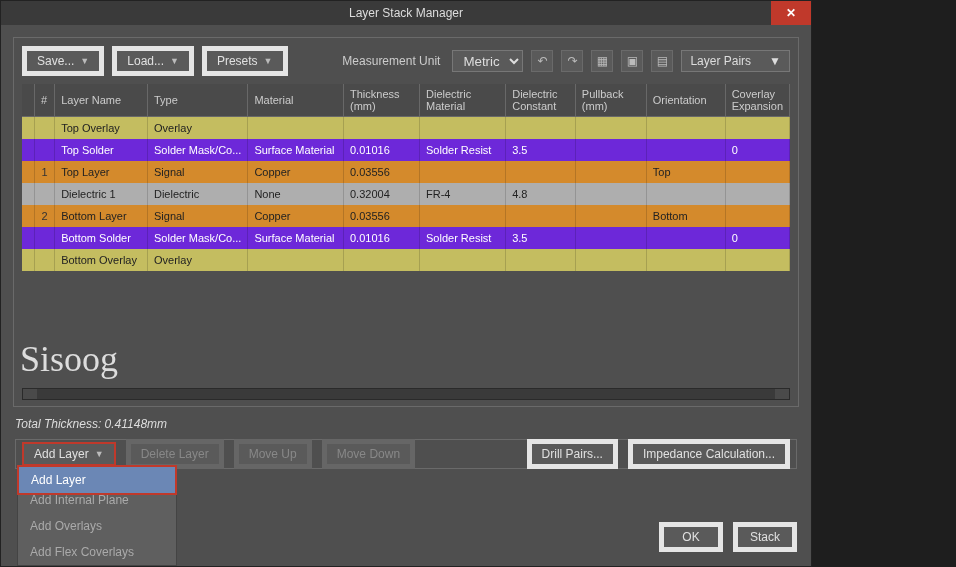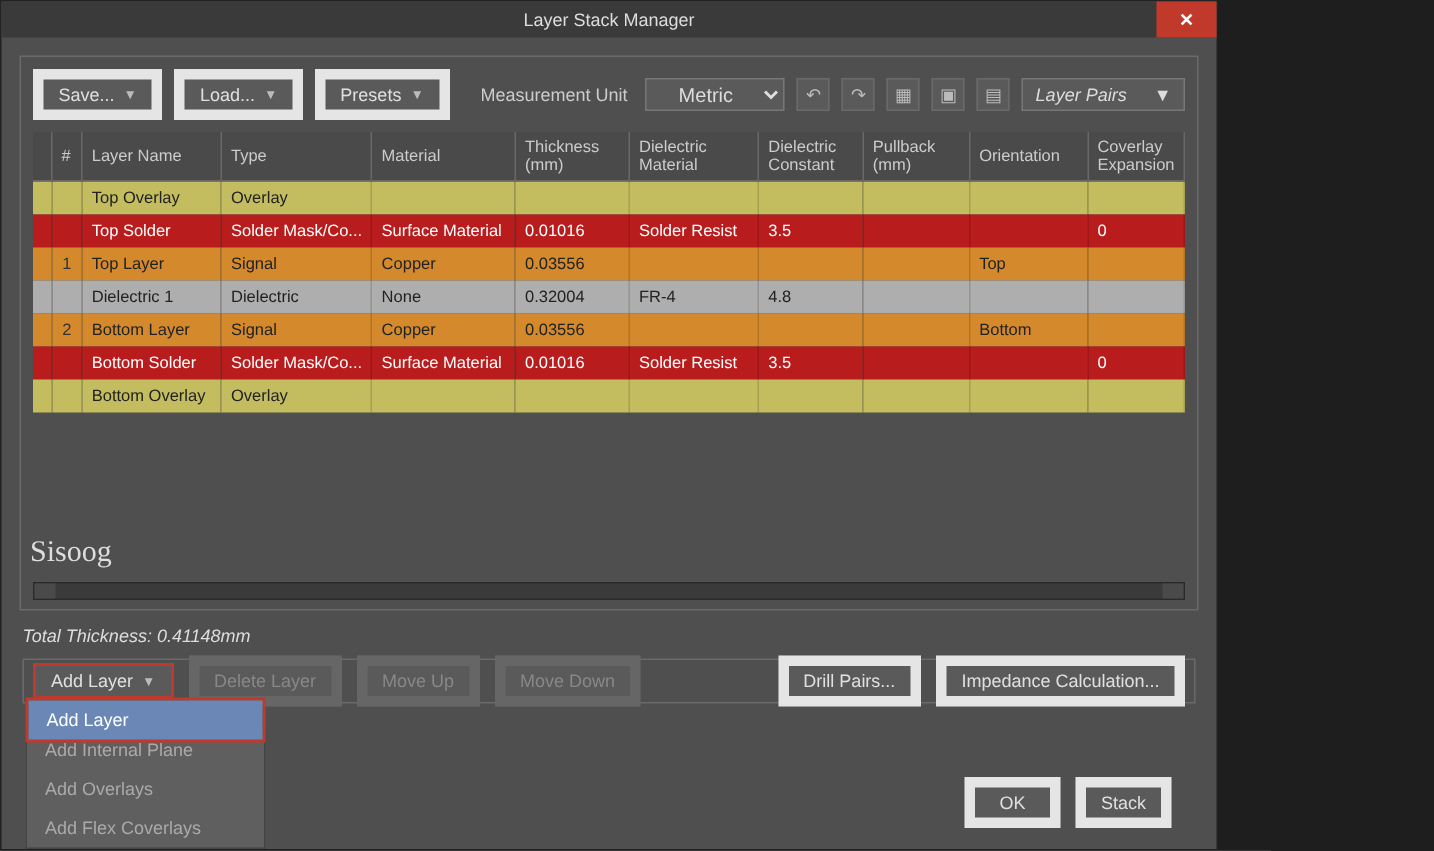--- a/index.html
+++ b/index.html
@@ -46,45 +46,45 @@
   background: #4f4f4f;
 }
 .toolbar {
   display: flex;
   align-items: center;
   padding: 8px;
   gap: 8px;
 }
 .btn {
   background: #5a5a5a;
-  border: 7px solid #e5e5e5;
+  border: 5px solid #e5e5e5;
   color: #e0e0e0;
   padding: 3px 10px;
   cursor: pointer;
   display: inline-flex;
   align-items: center;
   gap: 6px;
 }
 .btn .caret { font-size: 9px; color: #bbb; }
 .spacer { flex: 1; }
 .meas-label { color: #ccc; margin-right: 4px; }
 select {
   background: #5a5a5a; color: #ddd; border: 1px solid #777;
-  padding: 2px 17px; height: 22px;
+  padding: 2px 6px; height: 22px;
 }
 .icon-btn {
   width: 22px; height: 22px;
   border: 1px solid #6a6a6a;
   display: inline-flex; align-items:center; justify-content:center;
   cursor: pointer; color: #bbb; background:#5a5a5a;
   font-size: 12px;
 }
 .layer-pairs {
   background:#5a5a5a; border:1px solid #777; color:#ddd;
-  padding: 3px 8px; display:inline-flex; align-items:center; gap:18px; cursor:pointer;font-style:italic;
+  padding: 3px 8px; display:inline-flex; align-items:center; gap:18px; cursor:pointer;
 }
 .grid {
   margin: 0 8px;
 }
 thead th {
   background: #4a4a4a;
   color: #ccc;
   font-weight: normal;
   text-align: left;
   padding: 4px 6px;
@@ -95,30 +95,30 @@
 table { border-collapse: collapse; width: 100%; }
 tbody td {
   padding: 3px 6px;
   border-right: 1px solid rgba(0,0,0,0.15);
   color: #222;
   font-size: 11px;
   white-space: nowrap;
 }
 tbody tr { height: 22px; }
 .row-yellow td { background: #c4bd60; }
-.row-green td { background: #b91c1c; color:#fff; }
+.row-green td { background: #6d28d9; color:#fff; }
 .row-orange td { background: #d48a2c; }
 .row-gray td { background: #aeaeae; }
 td.idx { text-align:center; color:#333; }
 .edgecol { width: 12px; min-width:12px; }
 .watermark {
   position: absolute;
   left: 6px; bottom: 26px;
   font-family: Georgia, serif;
-  font-size: 20px;
+  font-size: 36px;
   color: #ddd;
 }
 .hscroll {
   position: absolute;
   left: 8px; right: 8px; bottom: 6px; height: 12px;
   background: #3a3a3a;
   border: 1px solid #2a2a2a;
 }
 .hscroll::before, .hscroll::after {
   content: "";
@@ -142,21 +142,21 @@
   display: flex; align-items: center;
   padding: 0 6px;
   gap: 10px;
 }
 .add-layer-btn {
   border: 2px solid #c0392b !important;
 }
 .disabled { color: #888; border-color:#666; cursor: default; }
 .bottom-buttons {
   position: absolute;
-  right: 30px; bottom: 14px;
+  right: 14px; bottom: 14px;
   display: flex; gap: 10px;
 }
 .ok-cancel {
   min-width: 64px; text-align:center; justify-content:center;
 }
 .dropdown {
   position: absolute;
   left: 16px; top: 464px;
   width: 160px;
   background: #5f5f5f;

